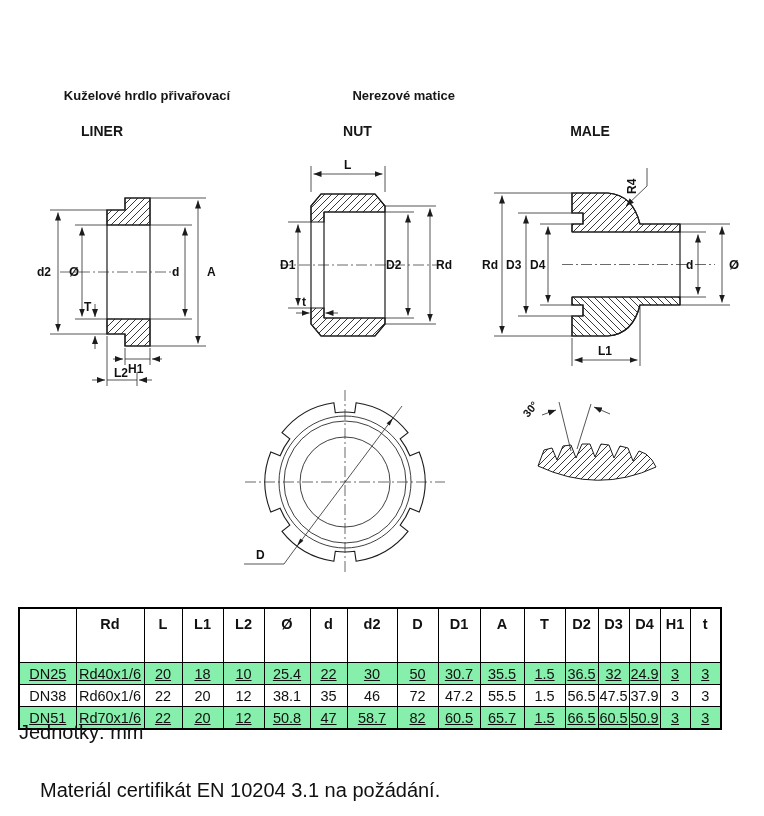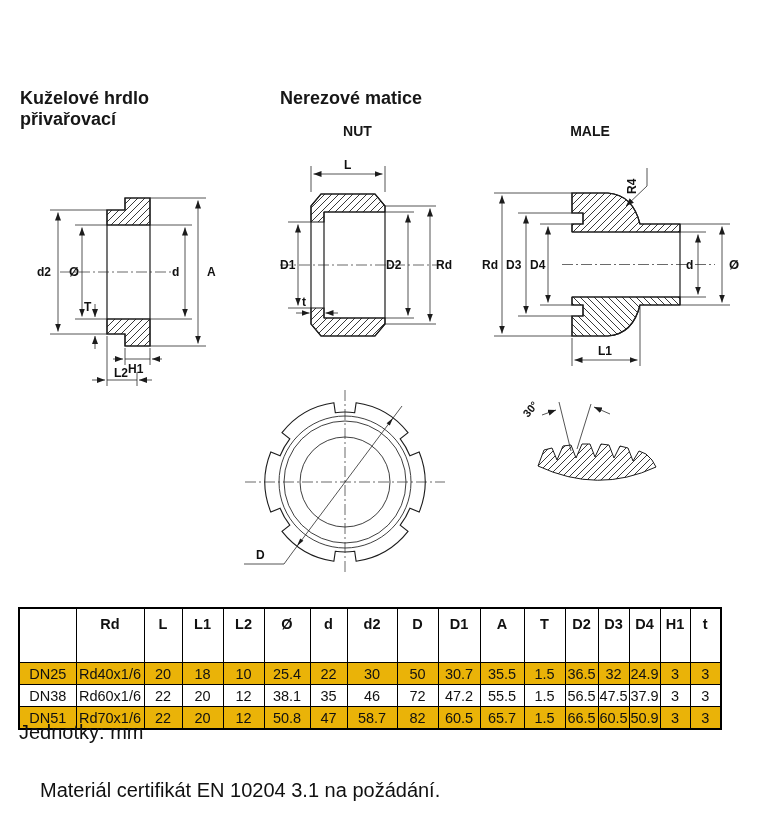--- a/index.html
+++ b/index.html
@@ -4,52 +4,53 @@
 <style>
   html,body{margin:0;padding:0;background:#ffffff;}
   .page{
     position:relative;width:764px;height:816px;background:#ffffff;overflow:hidden;
     font-family:"Liberation Sans",sans-serif;color:#111;
   }
   .abs{position:absolute;}
   .doc-title{
     left:30px;top:24px;font-size:17.5px;font-weight:600;color:#2e80c3;letter-spacing:.2px;
   }
-  .sec-head{top:88px;font-size:18px;font-weight:700;text-align:left;color:#161616;}
+  .sec-head{top:88px;font-size:13px;font-weight:700;text-align:right;color:#161616;}
   .sec-sub{top:123px;font-size:14px;font-weight:700;text-align:center;color:#161616;}
   .sh1{left:20px;width:210px;} .sh2{left:280px;width:175px;} .sh3{left:498px;width:198px;}
   .ss1{left:20px;width:164px;} .ss2{left:280px;width:155px;} .ss3{left:498px;width:184px;}
   svg text{font-family:"Liberation Sans",sans-serif;font-weight:700;font-size:12px;fill:#111;}
   svg .big{font-size:13px;}
   .outline{stroke:#1c1c1c;stroke-width:1.2;fill:none;}
   .hatched{stroke:#1c1c1c;stroke-width:1.1;fill:url(#hatch);}
   .dim{stroke:#2a2a2a;stroke-width:.8;fill:none;}
   .cl{stroke:#2a2a2a;stroke-width:.7;fill:none;stroke-dasharray:11 3 2 3;}
   .thin{stroke:#2a2a2a;stroke-width:.9;fill:none;}
   .tbl-wrap{left:18px;top:607px;}
   table.parts{border-collapse:collapse;table-layout:fixed;width:702px;border:2px solid #000;}
   table.parts td,table.parts th{
     border:1.4px solid #000;text-align:center;font-size:14.5px;padding:0;overflow:hidden;white-space:nowrap;
   }
   table.parts thead th{height:46px;vertical-align:top;padding-top:7px;font-weight:700;background:#fff;}
   table.parts tbody td{height:21px;font-weight:400;}
-  tr.shaded td{background:#eab308;}
+  tr.shaded td{background:#86efac;text-decoration:underline;}
   .note{font-size:20px;color:#111;}
   .units{left:19px;top:721px;}
   .material{left:30px;top:779px;margin-left:10px;}
 </style>
 </head>
 <body>
 
 <div class="page">
 
 
   <div class="abs sec-head sh1">Kuželové hrdlo přivařovací</div>
   <div class="abs sec-head sh2">Nerezové matice</div>
 
+  <div class="abs sec-sub ss1">LINER</div>
   <div class="abs sec-sub ss2">NUT</div>
   <div class="abs sec-sub ss3">MALE</div>
 
   <svg class="abs" style="left:20px;top:148px;" width="230" height="250" viewBox="0 0 230 250">
     <defs>
       <pattern id="hatch" patternUnits="userSpaceOnUse" width="7" height="7">
         <line x1="7" y1="0" x2="0" y2="7" stroke="#3a3a3a" stroke-width="1"></line>
       </pattern>
       <marker id="arr" orient="auto-start-reverse" markerUnits="userSpaceOnUse" markerWidth="9" markerHeight="7" refX="8" refY="3">
         <path d="M0,0 L8,3 L0,6 Z" fill="#1c1c1c"></path>

